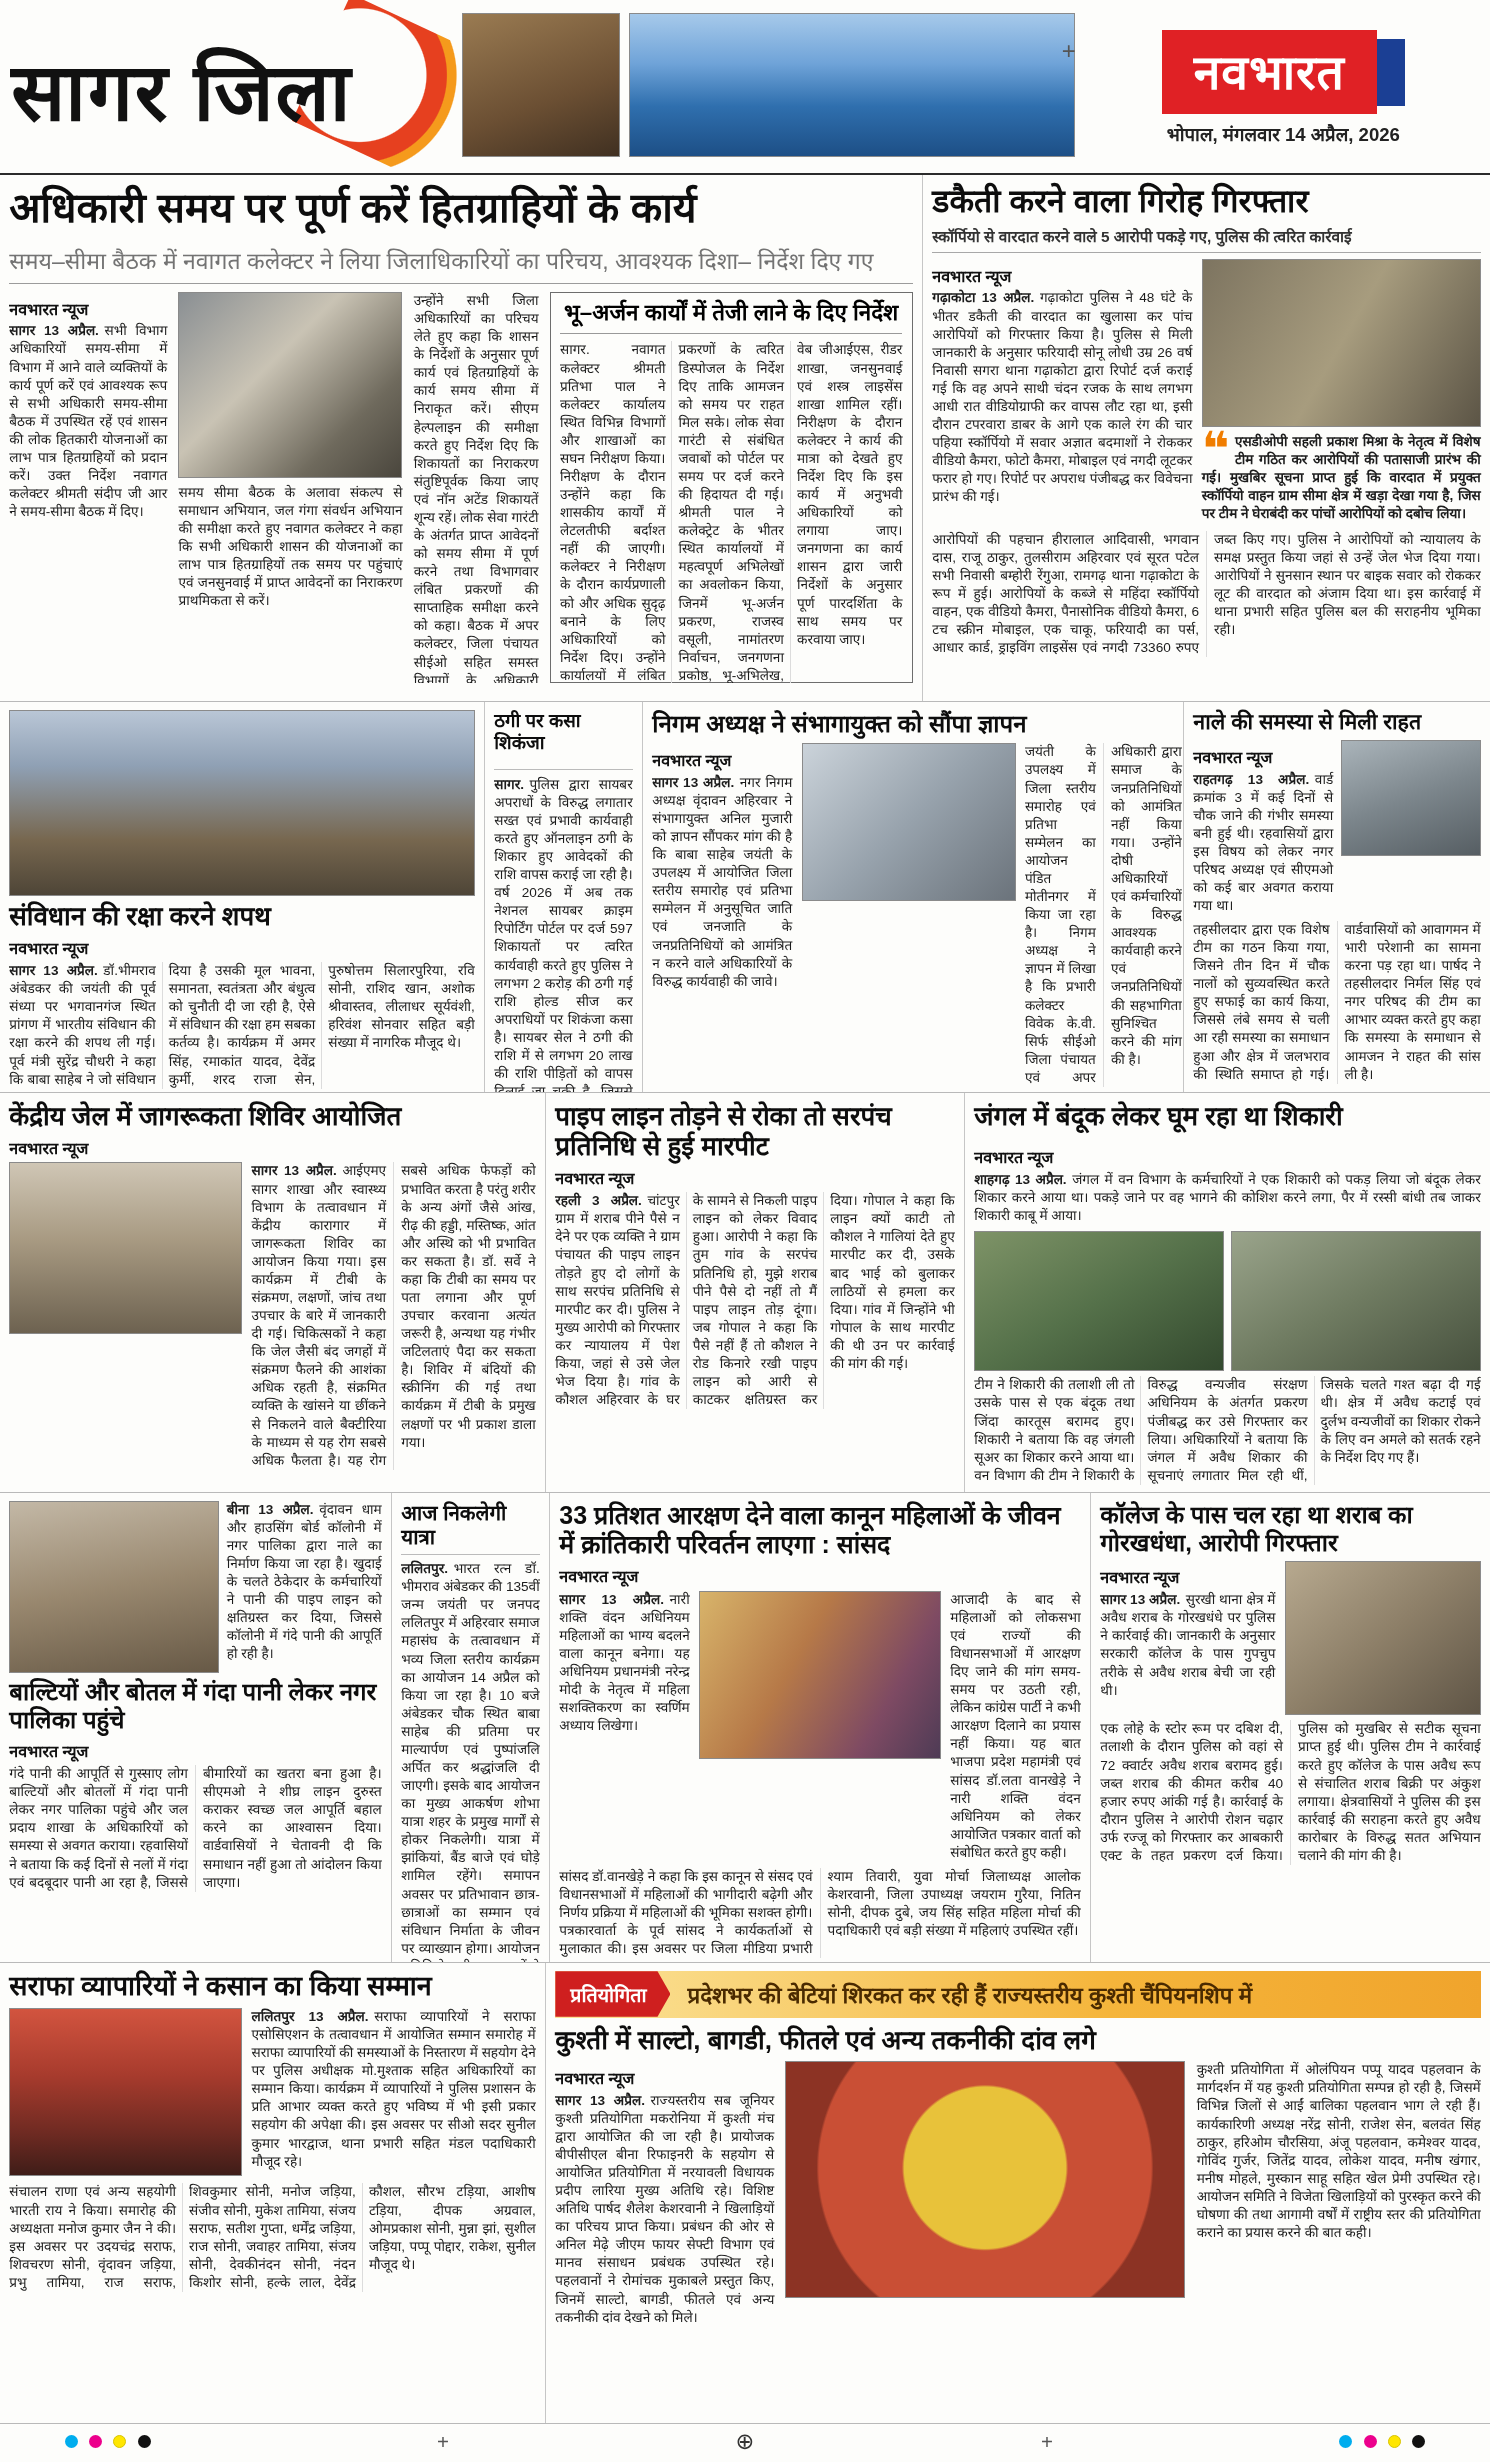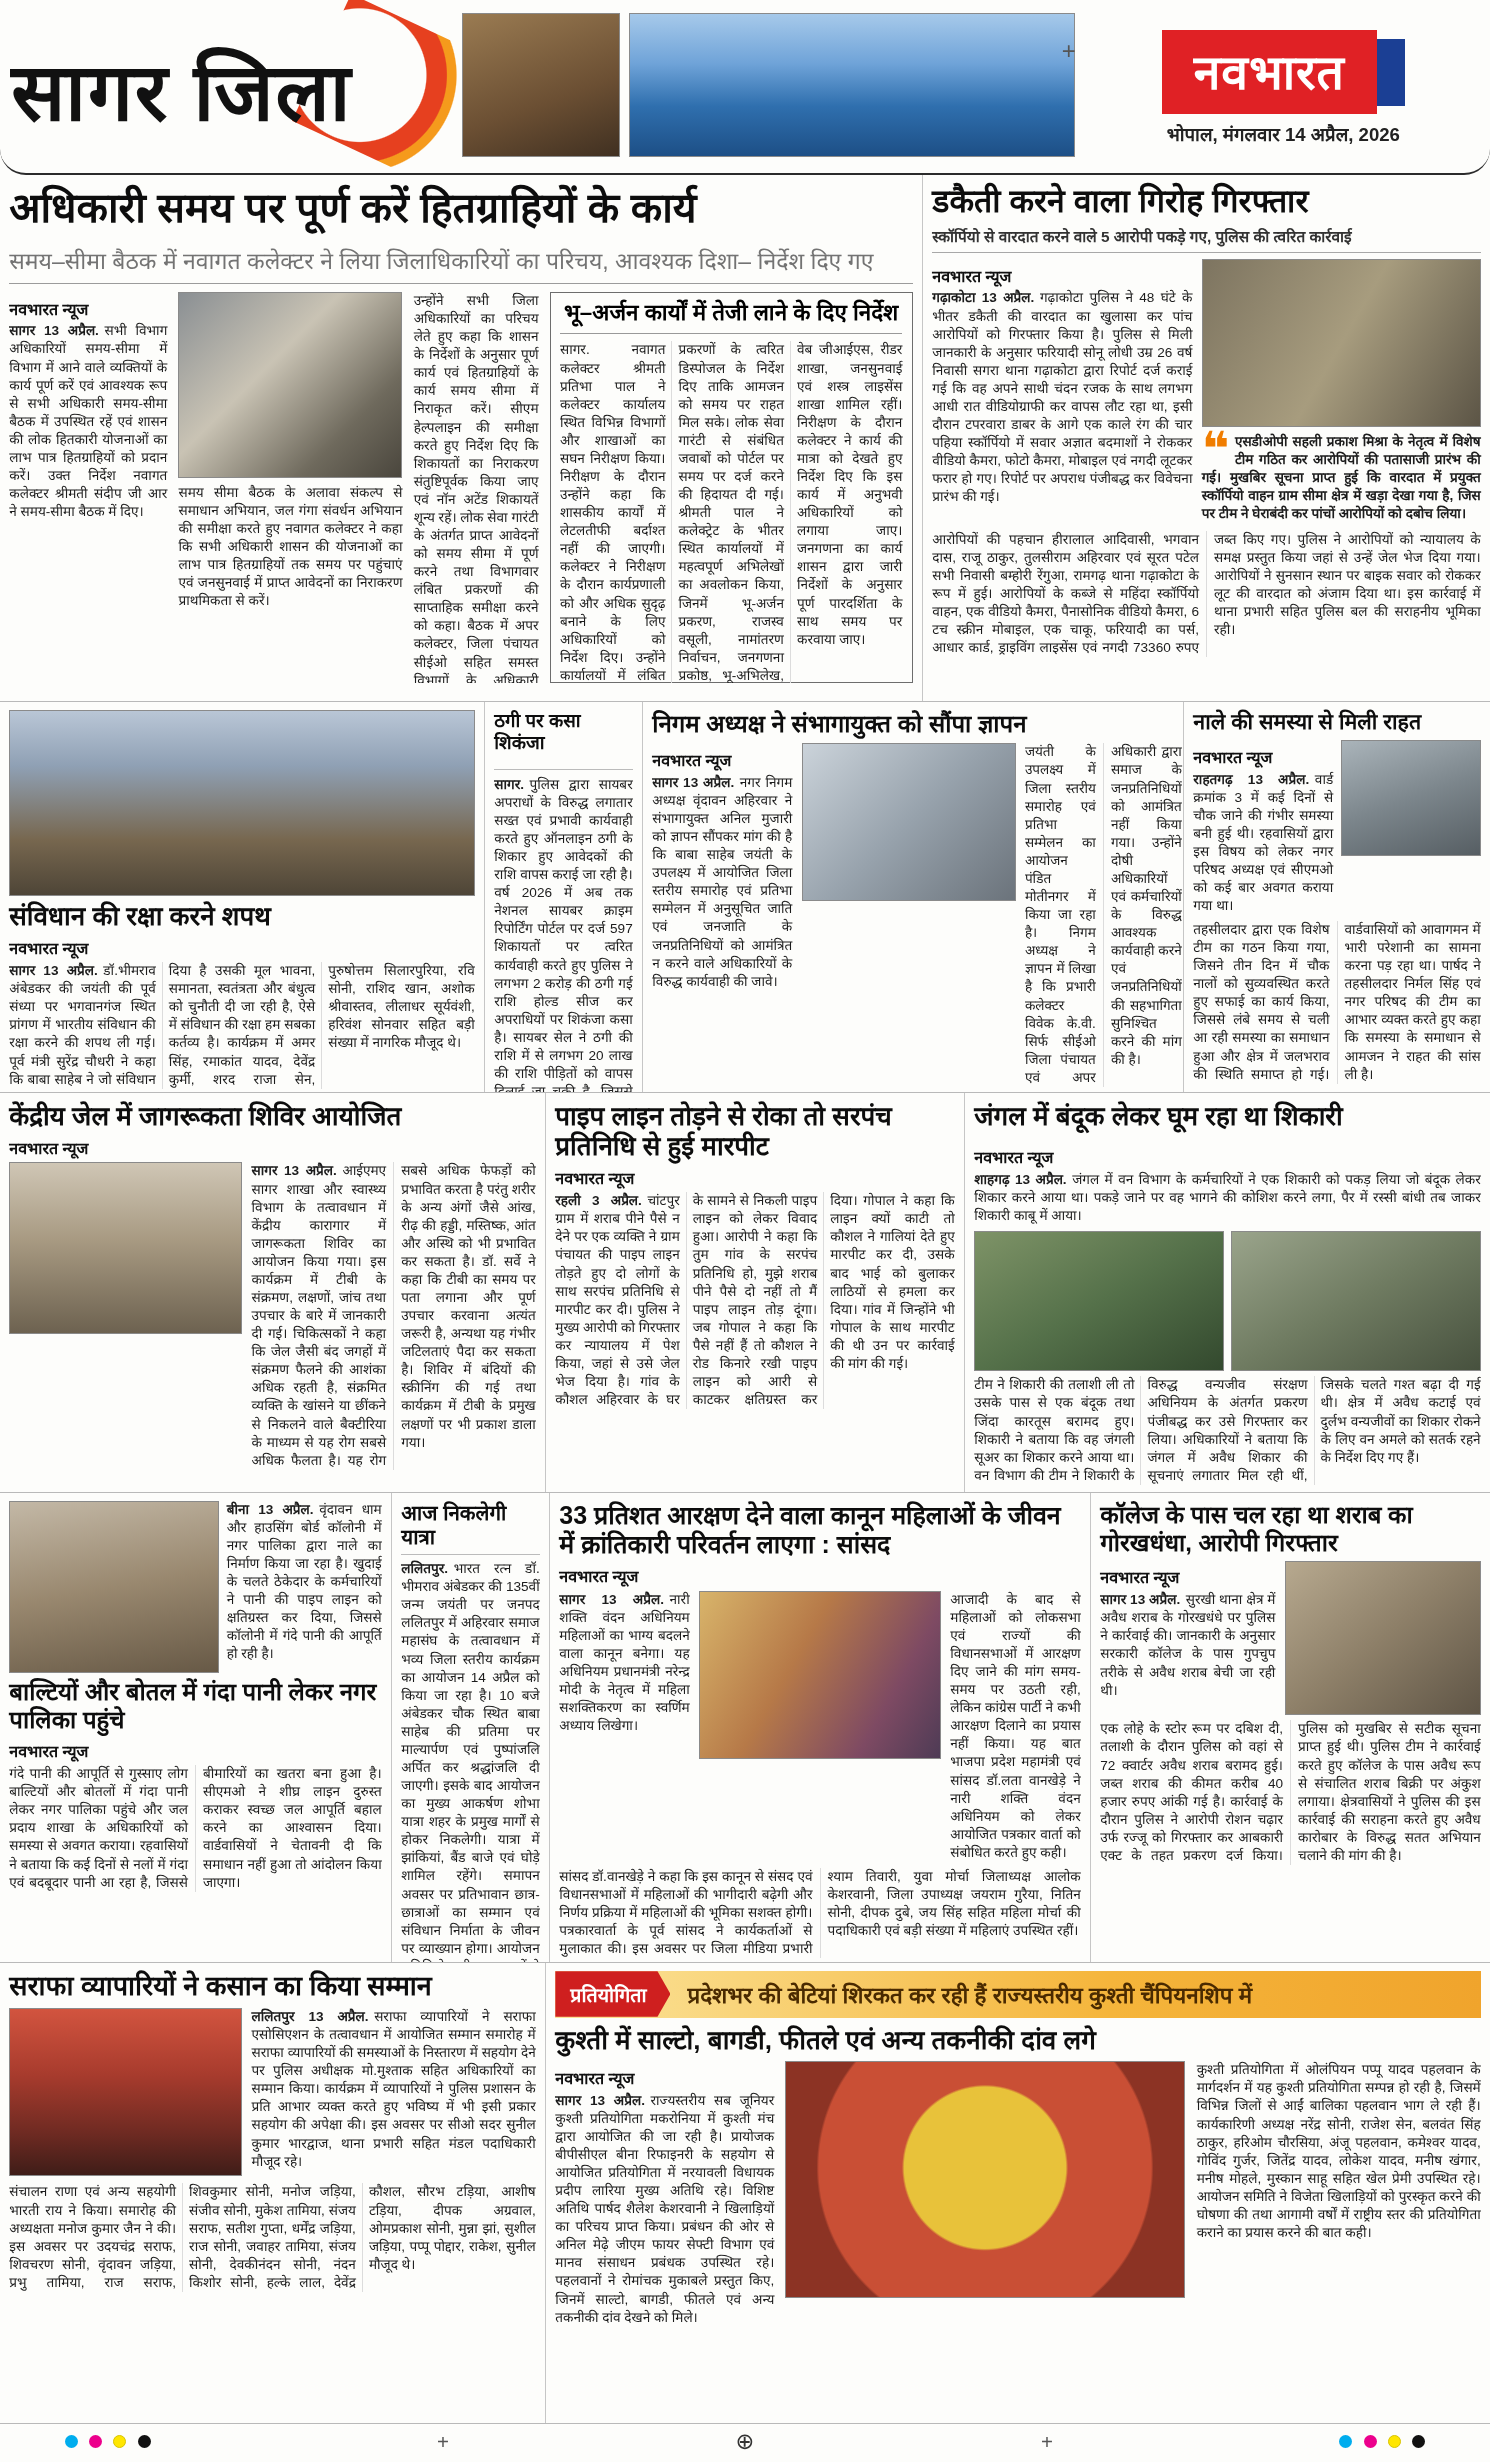--- a/index.html
+++ b/index.html
@@ -1,20 +1,20 @@
 <!DOCTYPE html>
 <html style="font-size:15px"><head>
 <meta charset="utf-8">
 <style>
   * { margin:0; padding:0; box-sizing:border-box; }
   body { background:#dfdfdf; font-family:"Liberation Sans","DejaVu Sans",sans-serif; }
   .page { width:1490px; height:2462px; margin:0 auto; background:#fdfdfb; overflow:hidden; position:relative; }
 
   
-  .header { height:175px; display:flex; align-items:stretch; border-bottom:2.8px solid #2b2b2b; padding:9.3px 11.2px 5.6px; gap:13px;border-radius:26px; }
+  .header { height:175px; display:flex; align-items:stretch; border-bottom:2.8px solid #2b2b2b; padding:9.3px 11.2px 5.6px; gap:13px; }
   .mast-left { width:438px; position:relative; display:flex; align-items:center; }
   .mast-left .swoosh { position:absolute; right:-5.6px; top:7.5px; width:140px; height:140px;
       background:radial-gradient(circle at 30% 50%, transparent 55%, #e6401f 56% 72%, #f59a1c 73% 80%, transparent 81%);
       transform:rotate(25deg); }
   .region-title { font-size:80px; font-weight:900; color:#111; letter-spacing:1.9px; z-index:2; }
   .hdr-photos { display:flex; gap:9.3px; flex:1; padding-top:3.7px; }
   .ph { border:0.9px solid #8a8a8a; }
   .ph-elephant { width:158px; height:144px; background:linear-gradient(160deg,#a8induced 0,#9a7b52,#6b4f33 60%,#403021); background:linear-gradient(160deg,#9a7b52,#6b4f33 60%,#403021); }
   .ph-lake { flex:1; height:144px; background:linear-gradient(180deg,#a6c9ea 0%,#6fa3d8 35%,#2f6fae 65%,#1d4f86 100%); }
   .hdr-right { width:391px; display:flex; flex-direction:column; align-items:center; justify-content:center; gap:7.5px; position:relative; }

